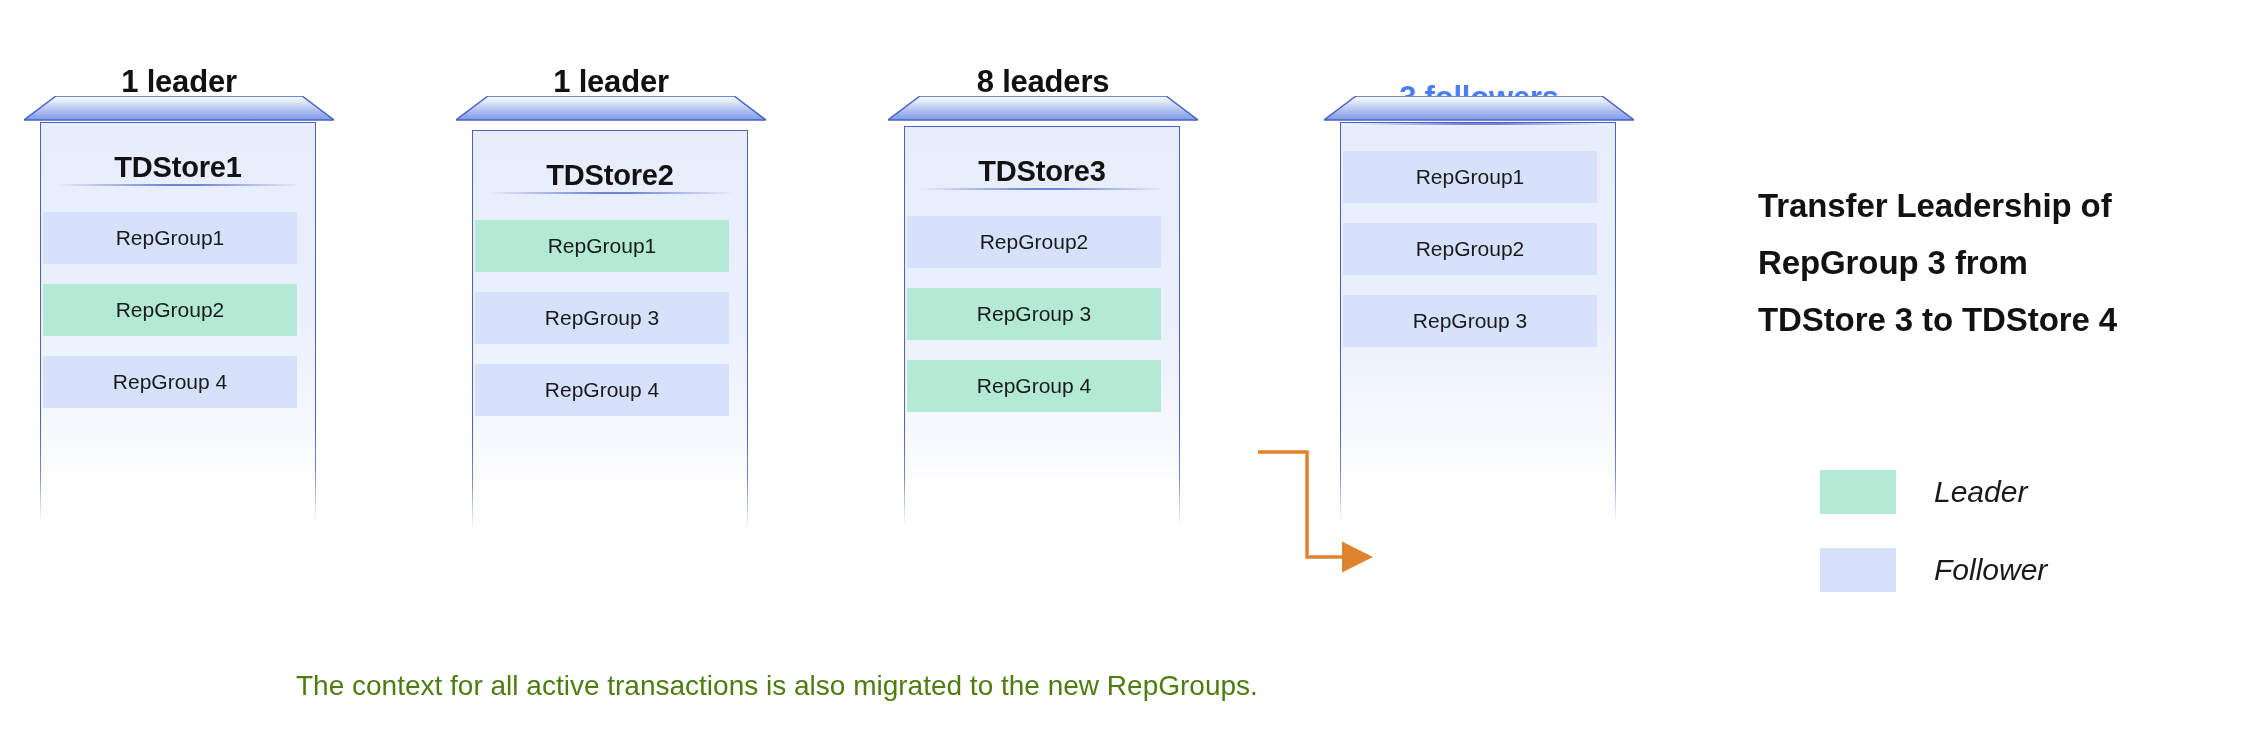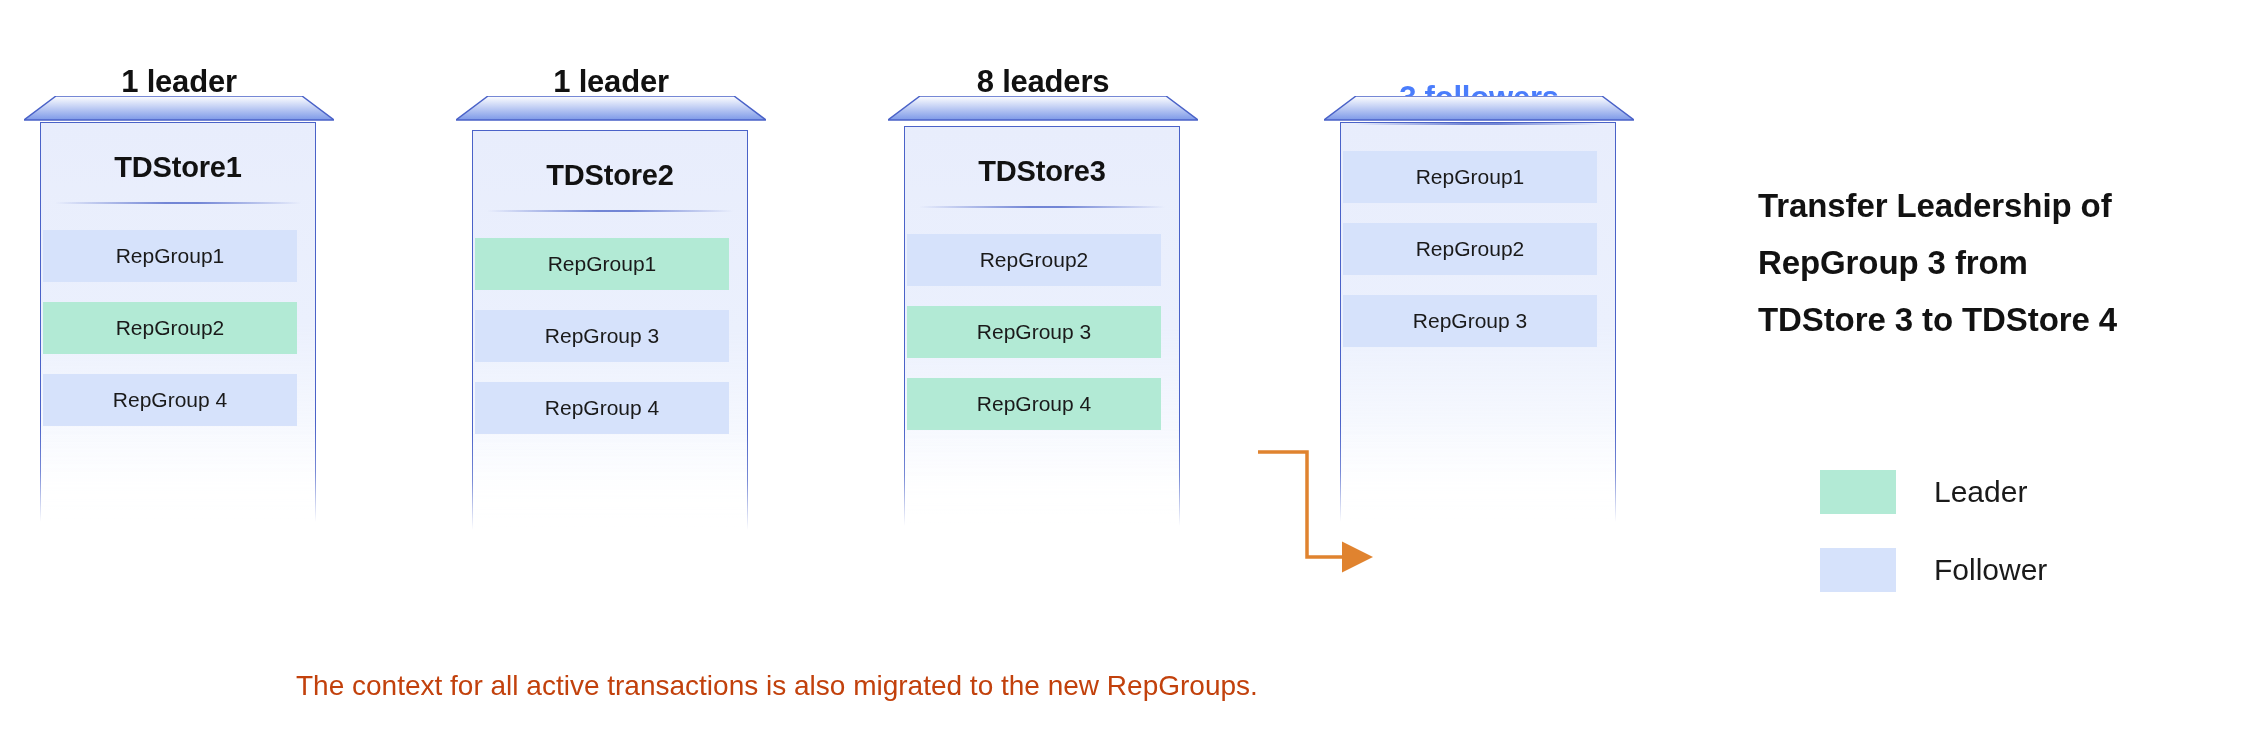--- a/index.html
+++ b/index.html
@@ -71,21 +71,20 @@
             mask-image: linear-gradient(to bottom, #000 0px, #000 300px, rgba(0,0,0,0.75) 350px, rgba(0,0,0,0) 400px);
     height: 400px;
   }
 
   .node-title {
     text-align: center;
     font-size: 29px;
     font-weight: bold;
     color: #121212;
     padding-top: 28px;
-    padding-bottom: 18px;
     letter-spacing: -0.2px;
   }
 
   .node-divider {
     height: 2px;
     margin: 0 14px 0 14px;
     background: linear-gradient(to right,
         rgba(74,98,200,0) 0%,
         rgba(74,98,200,0.75) 45%,
         rgba(74,98,200,0.75) 58%,
@@ -119,38 +118,39 @@
   }
 
   .legend {
     position: absolute;
   }
   .legend-row {
     display: flex;
     align-items: center;
     height: 44px;
     margin-bottom: 34px;
+    font-style: italic;
   }
   .legend-swatch {
     width: 76px;
     height: 44px;
     flex: 0 0 auto;
   }
   .legend-swatch.leader   { background: #b2ead5; }
   .legend-swatch.follower { background: #d6e2fb; }
   .legend-label {
     margin-left: 38px;
     font-size: 30px;
     color: #1a1a1a;
   }
 
   .footnote {
     position: absolute;
     font-size: 28px;
-    color: #c2410c;
+    color: #4d7c0f;
     white-space: nowrap;
   }
 
   #arrow-layer {
     position: absolute;
     left: 0; top: 0;
     width: 2268px;
     height: 750px;
     pointer-events: none;
   }

